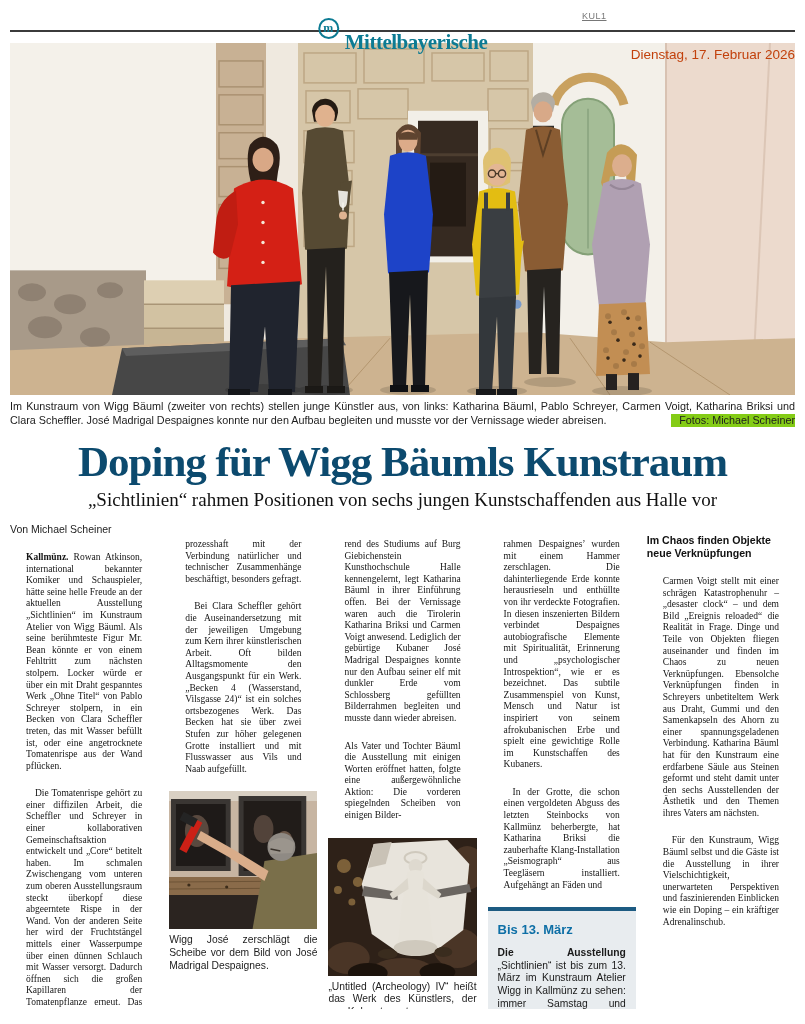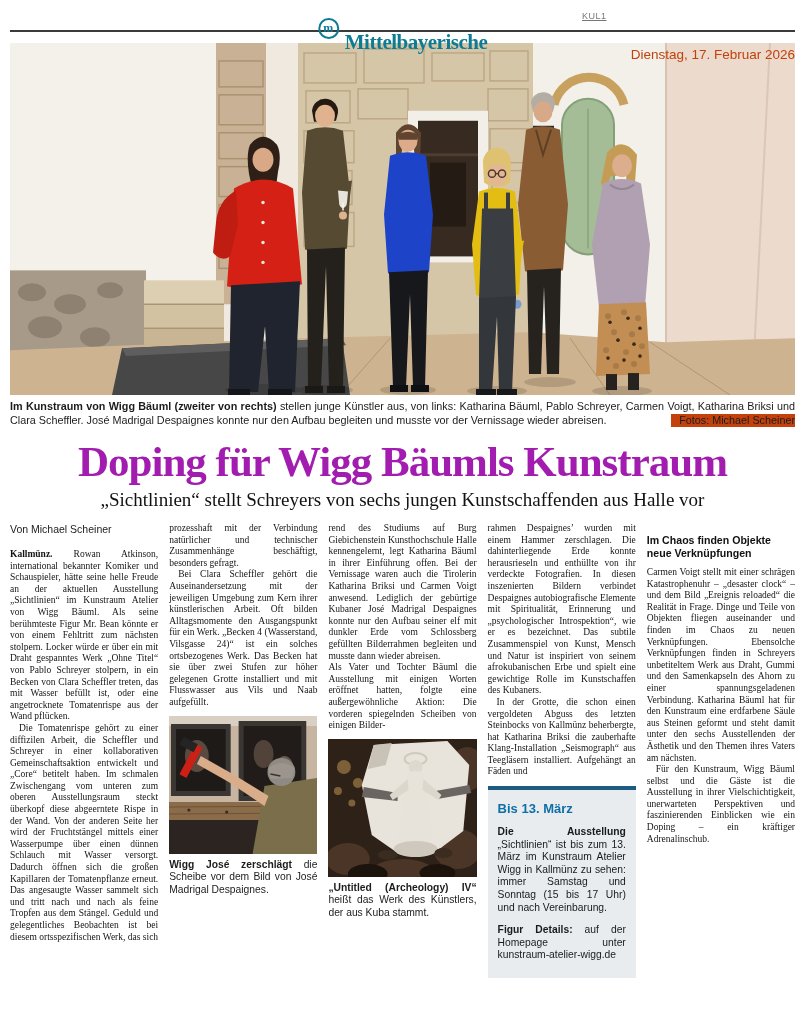--- a/index.html
+++ b/index.html
@@ -13,37 +13,37 @@
               font:bold 12px/17px "Liberation Serif",serif;text-align:center;color:#0c7b93;}
   .brand-name{font:bold 21px/22px "Liberation Serif",serif;letter-spacing:-0.5px;margin-top:28px;}
   .page-code{position:absolute;left:572px;top:11px;font:9px "Liberation Sans",sans-serif;color:#777;letter-spacing:.5px;text-decoration:underline;}
   .date{position:absolute;right:0;top:7px;font:13.5px "Liberation Sans",sans-serif;color:#c2410c;margin-top:40px;}
   
   figure{margin:0;padding:0;}
   .main-photo{margin:11px 10px 0;height:352px;background:#e8e2d7;overflow:hidden;}
   .main-photo svg{display:block;width:100%;height:100%;}
   .main-caption{position:relative;margin:5px 10px 0;font:10.8px/13.5px "Liberation Sans",sans-serif;
                 color:#1c1c1c;text-align:justify;padding-right:0;}
-  .main-caption .credit{position:absolute;right:0;bottom:0;background:#c2410c;padding-left:8px;}
+  .main-caption .credit{position:absolute;right:0;bottom:0;background:#84cc16;padding-left:8px;}
   
   h1{margin:12px 10px 2px;text-align:center;font:bold 43px/46px "Liberation Serif",serif;
-     letter-spacing:-1px;color:#a21caf;}
+     letter-spacing:-1px;color:#0c4a6e;}
   h2{margin:4px 10px 12px;text-align:center;font:19px/22px "Liberation Serif",serif;font-weight:500;color:#111;}
   
   .cols{display:flex;gap:11px;margin:0 10px;height:486px;overflow:hidden;}
   .col{flex:1 1 0;min-width:0;}
   .byline{font:10.5px/13px "Liberation Sans",sans-serif;color:#222;margin:0 0 13px;}
-  p.body{margin:0;font:9.5px/11.6px "Liberation Serif",serif;text-align:justify;
+  p.body{margin:16px;font:9.5px/11.6px "Liberation Serif",serif;text-align:justify;
          -webkit-hyphens:auto;hyphens:auto;color:#141414;}
   p.indent{text-indent:9px;}
   h3.crosshead{margin:11px 0 7px;font:bold 10.6px/13px "Liberation Sans",sans-serif;color:#111;}
   .inline-photo{margin:7px 0 5px;height:138px;background:#2a211b;overflow:hidden;}
   .inline-photo svg{display:block;width:100%;height:100%;}
   .pcaption{font:10.3px/12.8px "Liberation Sans",sans-serif;color:#1c1c1c;text-align:justify;margin-top:4px;}
-  .pcaption b,.main-caption b{font-weight:bold;}
+  .pcaption b,.main-caption b{font-weight:normal;}
   
   .infobox{margin-top:8px;background:#e8ecef;border-top:4px solid #1d5b82;padding:9px 10px 6px;}
   .infobox h4{margin:2px 0 10px;font:bold 13px/15px "Liberation Sans",sans-serif;color:#0e6fa6;}
   .infobox p{margin:0 0 10px;font:10.3px/12.6px "Liberation Sans",sans-serif;text-align:justify;color:#1a1a1a;}
 </style>
 </head>
 <body>
 
 <div class="page">
 
@@ -246,21 +246,21 @@
           </g>
         <rect x="596" y="332" width="11" height="16" fill="#262220"></rect>
           <rect x="618" y="331" width="11" height="17" fill="#262220"></rect>
       </g>
     </svg>
   </figure>
 
   <p class="main-caption"><b>Im Kunstraum von Wigg Bäuml (zweiter von rechts)</b> <span>stellen junge Künstler aus, von links: Katharina Bäuml, Pablo Schreyer, Carmen Voigt, Katharina Briksi und Clara Scheffler. José Madrigal Despaignes konnte nur den Aufbau begleiten und musste vor der Vernissage wieder abreisen.</span><span class="credit">Fotos: Michael Scheiner</span></p>
 
   <h1>Doping für Wigg Bäumls Kunstraum</h1>
-  <h2>„Sichtlinien“ stellt Schreyers von sechs jungen Kunstschaffenden aus Halle vor</h2>
+  <h2>„Sichtlinien“ rahmen Positionen von sechs jungen Kunstschaffenden aus Halle vor</h2>
 
   <div class="cols">
 
     <div class="col">
       <p class="byline">Von Michael Scheiner</p>
       <p class="body"><b>Kallmünz.</b> <span>Rowan Atkinson, international bekannter Komiker und Schauspieler, hätte seine helle Freude an der aktuellen Ausstellung „Sichtlinien“ im Kunstraum Atelier von Wigg Bäuml. Als seine berühmteste Figur Mr. Bean könnte er von einem Fehltritt zum nächsten stolpern. Locker würde er über ein mit Draht gespanntes Werk „Ohne Titel“ von Pablo Schreyer stolpern, in ein Becken von Clara Scheffler treten, das mit Wasser befüllt ist, oder eine angetrocknete Tomatenrispe aus der Wand pflücken.</span></p>
       <p class="body indent">Die Tomatenrispe gehört zu einer diffizilen Arbeit, die Scheffler und Schreyer in einer kollaborativen Gemeinschaftsaktion entwickelt und „Core“ betitelt haben. Im schmalen Zwischengang vom unteren zum oberen Ausstellungsraum steckt überkopf diese abgeerntete Rispe in der Wand. Von der anderen Seite her wird der Fruchtstängel mittels einer Wasserpumpe über einen dünnen Schlauch mit Wasser versorgt. Dadurch öffnen sich die großen Kapillaren der Tomatenpflanze erneut. Das angesaugte Wasser sammelt sich und tritt nach und nach als feine Tropfen aus dem Stängel. Geduld und gelegentliches Beobachten ist bei diesem ortsspezifischen Werk, das sich</p>
     </div>
 
     <div class="col">

